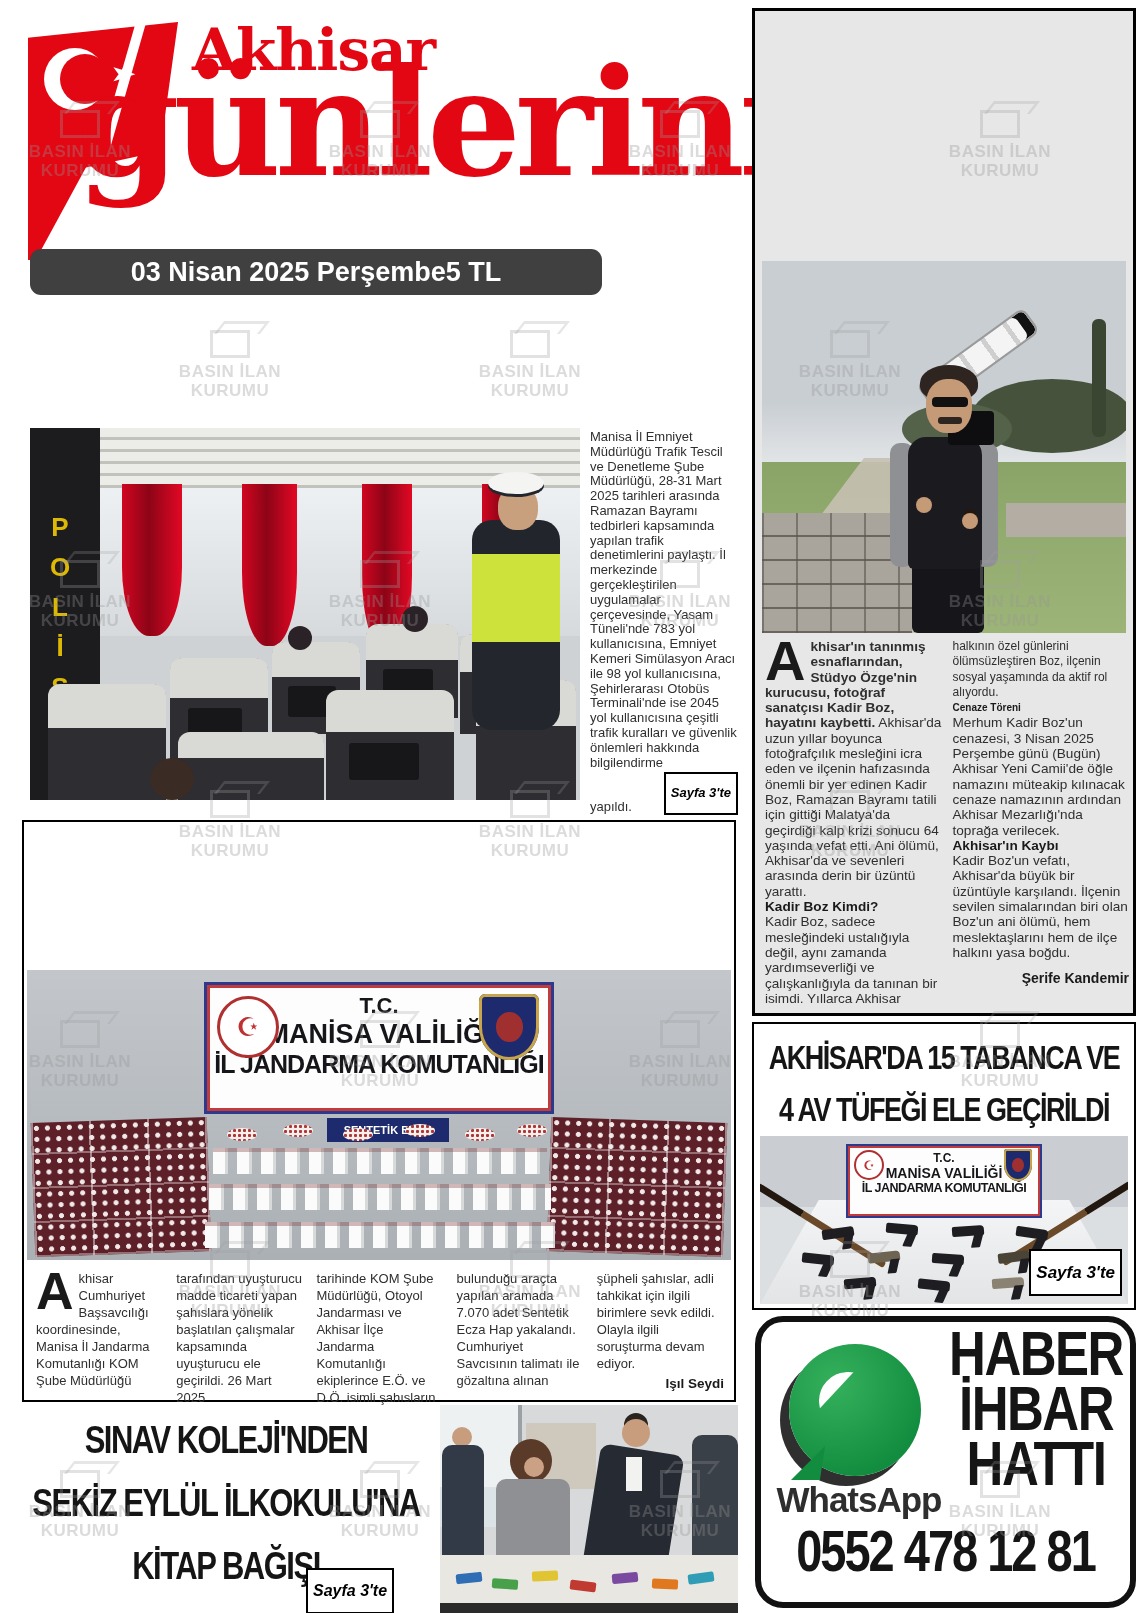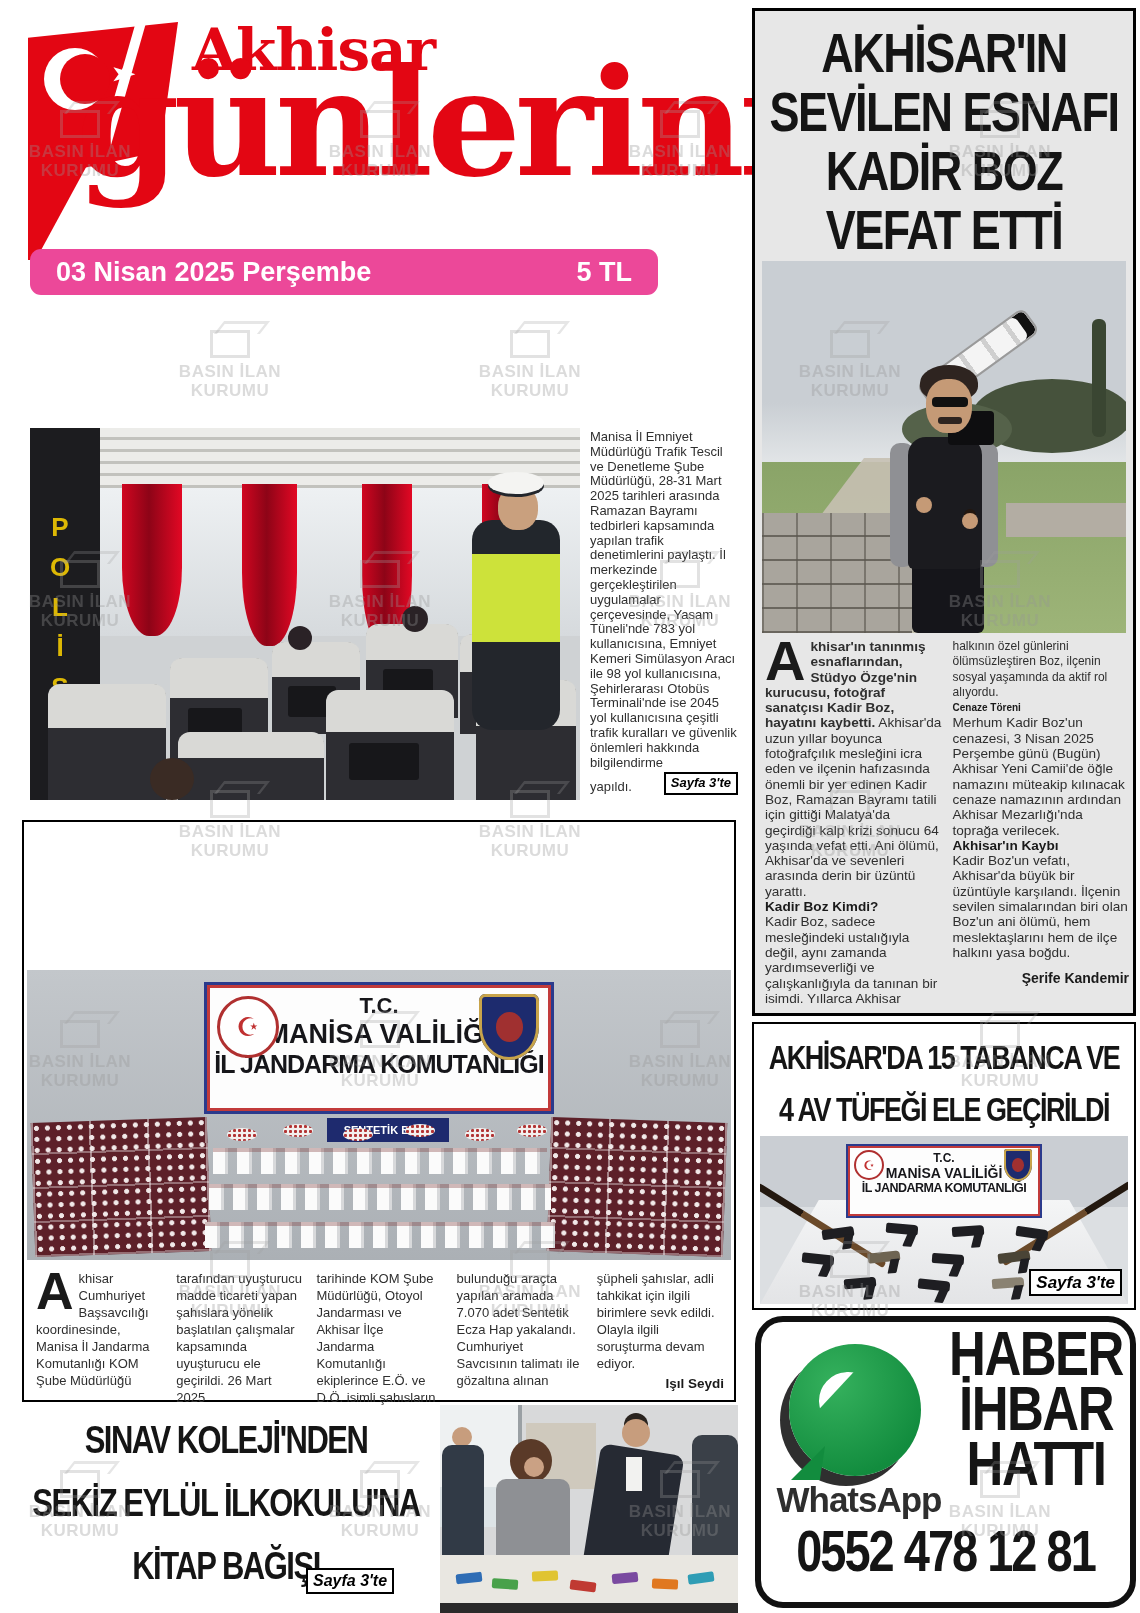--- a/index.html
+++ b/index.html
@@ -28,32 +28,32 @@
       transform:rotate(16deg); }
   .flag .tail { position:absolute; left:0; top:120px; width:64px; height:118px; background:#e30613;
       clip-path:polygon(0 0, 100% 12%, 12% 100%, 0 100%); }
   .flag .cres1 { position:absolute; left:16px; top:26px; width:62px; height:62px; border-radius:50%; background:#fff; }
   .flag .cres2 { position:absolute; left:32px; top:32px; width:50px; height:50px; border-radius:50%; background:#e30613; }
   .flag .star { position:absolute; left:82px; top:34px; color:#fff; font-size:30px; transform:rotate(18deg); }
   .mast-small { position:absolute; left:192px; top:16px; font-family:"DejaVu Serif","Liberation Serif",serif;
       font-weight:bold; font-size:58px; color:#e30613; letter-spacing:-1px; }
   .mast-big { position:absolute; left:76px; top:42px; width:662px; font-family:"DejaVu Serif","Liberation Serif",serif;
       font-weight:bold; font-size:148px; line-height:1.1; color:#e30613; letter-spacing:-6px; text-align:center; }
-  .datebar { position:absolute; left:30px; top:249px; width:628px; height:46px; background:#ec4899;
+  .datebar { position:absolute; left:30px; top:249px; width:572px; height:46px; background:#404040;
       border-radius:11px; color:#fff; font-weight:bold; font-size:27px; display:flex;
-      align-items:center; justify-content:space-between; padding:0 26px; }
+      align-items:center; justify-content:center; padding:0 26px; }
 
   
   .cline { display:block; text-align:center; font-weight:bold; color:#151515;
            letter-spacing:-1.5px; transform:scaleY(1.24); white-space:nowrap; }
 
   
   .bodytxt { color:#2f2f2f; }
   .sayfa { display:inline-block; border:2px solid #000; background:#fff; color:#000;
-           font-weight:bold; font-style:italic; padding:1px 5px; line-height:1.25; }
+           font-weight:bold; font-style:italic; padding:11px 5px; line-height:1.25; }
   .dropcap { float:left; font-weight:bold; color:#1a1a1a; margin-right:5px; }
   .byline { font-weight:bold; text-align:right; color:#1a1a1a; }
   .subhead { font-weight:bold; color:#1a1a1a; }
 
   
   .box { position:absolute; border:2px solid #000; background:#fff; }
   #obit-box { background:#e7e7e7; }
 
   
   .photo { position:absolute; overflow:hidden; }
@@ -286,26 +286,20 @@
     <div class="bk-book" style="left:52px;  bottom:24px; background:#48a14a; transform:rotate(4deg);"></div>
     <div class="bk-book" style="left:92px;  bottom:32px; background:#e0c432; transform:rotate(-3deg);"></div>
     <div class="bk-book" style="left:130px; bottom:22px; background:#c03a32; transform:rotate(7deg);"></div>
     <div class="bk-book" style="left:172px; bottom:30px; background:#7a4aa0; transform:rotate(-5deg);"></div>
     <div class="bk-book" style="left:212px; bottom:24px; background:#e07820; transform:rotate(3deg);"></div>
     <div class="bk-book" style="left:248px; bottom:30px; background:#2f9db5; transform:rotate(-8deg);"></div>
     <div class="abs" style="left:0; bottom:0; width:100%; height:10px; background:#2a2a2a;"></div>
   </div>
 
   <div id="obit-box" class="box" style="left:752px; top:8px; width:384px; height:1008px; border-width:3px;">
-    <div style="position:absolute; left:0; top:12px; width:100%;">
-      <span class="cline" style="font-size:45px; line-height:59px;">AKHİSAR'IN</span>
-      <span class="cline" style="font-size:45px; line-height:59px;">SEVİLEN ESNAFI</span>
-      <span class="cline" style="font-size:45px; line-height:59px;">KADİR BOZ</span>
-      <span class="cline" style="font-size:45px; line-height:59px;">VEFAT ETTİ</span>
-    </div>
 
     <div id="photo-kadir" class="photo" style="left:7px; top:250px; width:364px; height:372px;">
       <div class="kd-trees" style="left:210px; top:118px; width:160px; height:74px;"></div>
       <div class="kd-trees" style="left:140px; top:142px; width:110px; height:52px; background:#55624a;"></div>
       <div class="abs" style="left:330px; top:58px; width:14px; height:118px; background:#3a4632; border-radius:6px;"></div>
       <div class="kd-grass"></div>
       <div class="kd-path"></div>
       <div class="kd-wall"></div>
       <div class="kd-wall2"></div>
       <div class="abs" style="left:150px; top:298px; width:72px; height:74px; background:#15151a; border-radius:6px;"></div>

